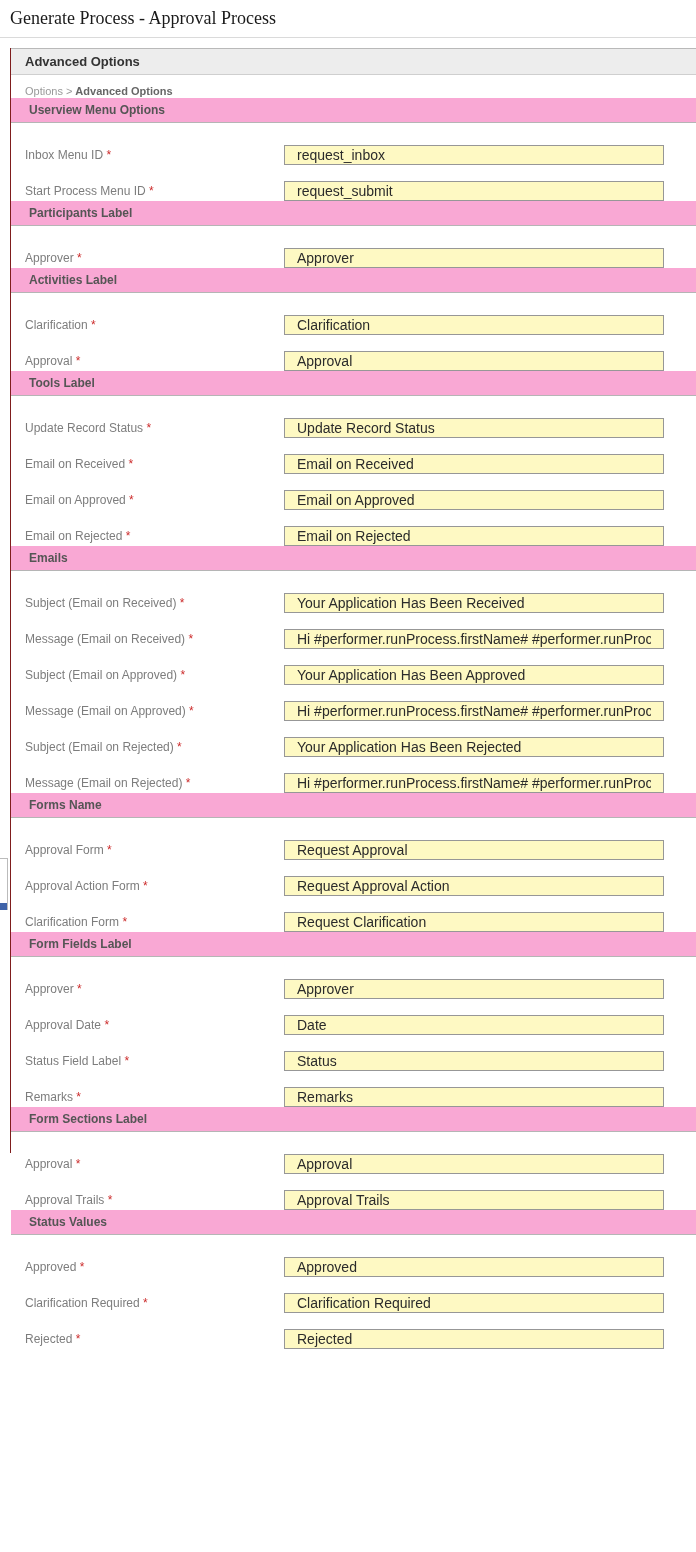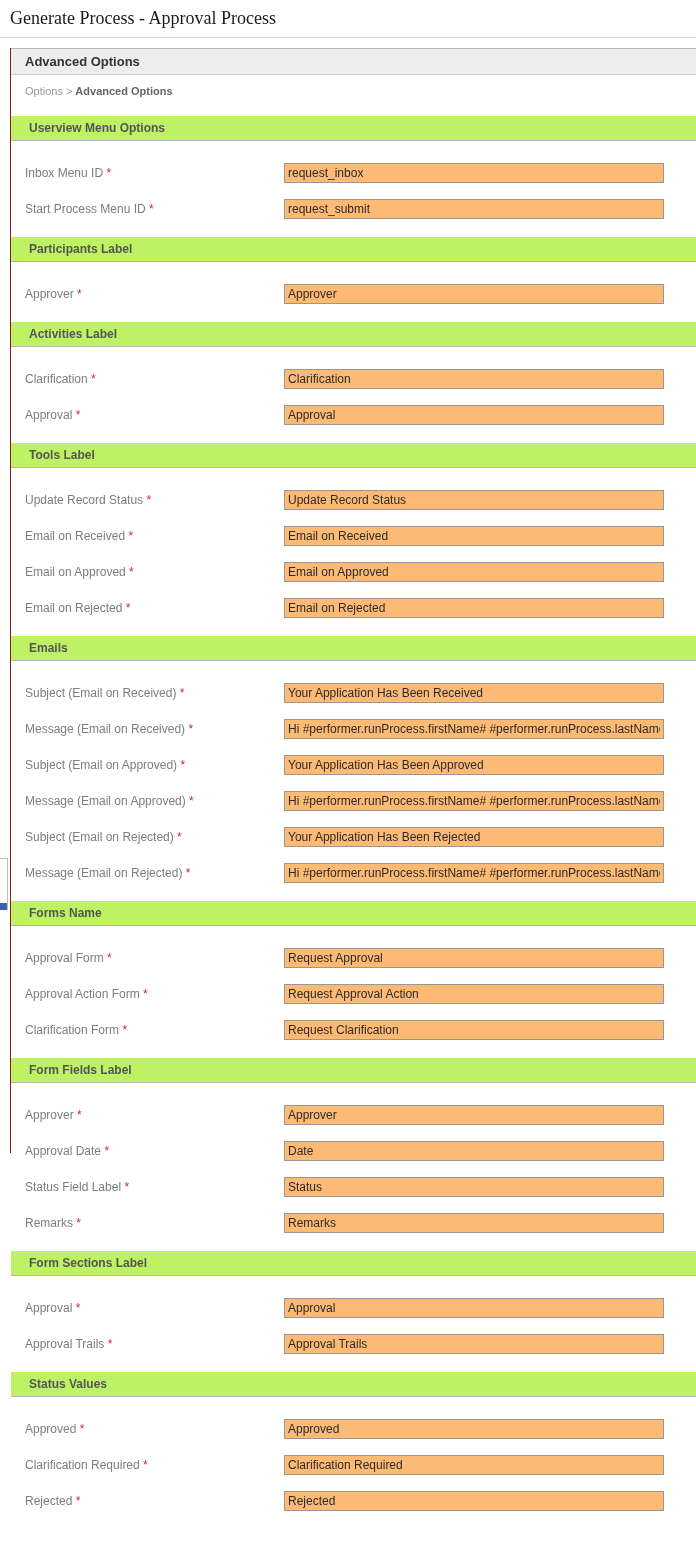--- a/index.html
+++ b/index.html
@@ -27,43 +27,42 @@
     padding: 6px 0 6px 14px;
   }
   .breadcrumb {
     padding: 10px 0 0 14px;
     font-size: 11px; line-height: 13px; color: #999999;
   }
   .breadcrumb .crumb { color: #999999; text-decoration: none; }
   .breadcrumb .sep { color: #999999; padding: 0 3px; }
   .breadcrumb .crumb-current { font-weight: bold; color: #666666; }
   .section-header {
-    margin-top: 18px;
-    background: #bef264;
+    background: #f9a8d4;
     border-bottom: 1px solid #b5b5b5;
     font-size: 12px; line-height: 12px; font-weight: bold; color: #555555;
     padding: 6px 0 6px 18px;
   }
   .field-row {
     display: flex; align-items: flex-start;
     margin: 16px 0 0 14px; height: 20px;
   }
   .field-row.first { margin-top: 22px; }
   .field-label {
     width: 259px; flex: 0 0 259px;
     font-size: 12px; line-height: 14px; color: #7d7d7d;
     padding-top: 3px;
   }
   .required { color: #cc2b2b; }
   .field-input {
     width: 380px; height: 20px;
-    border: 1px solid #979797; background: #fdba74;
+    border: 1px solid #979797; background: #fef9c3;
     font-family: "Liberation Sans", sans-serif;
-    font-size: 12px; color: #2b2b2b;
-    padding: 1px 3px; outline: none;
+    font-size: 14px; color: #2b2b2b;
+    padding: 1px 12px; outline: none;
   }
   .edge-popup {
     position: absolute; left: 0; top: 858px;
     width: 8px; height: 52px;
     background: #ffffff;
     border-top: 1px solid #bbbbbb;
     border-right: 1px solid #bbbbbb;
   }
   .edge-popup-accent {
     position: absolute; left: 0; top: 903px;

